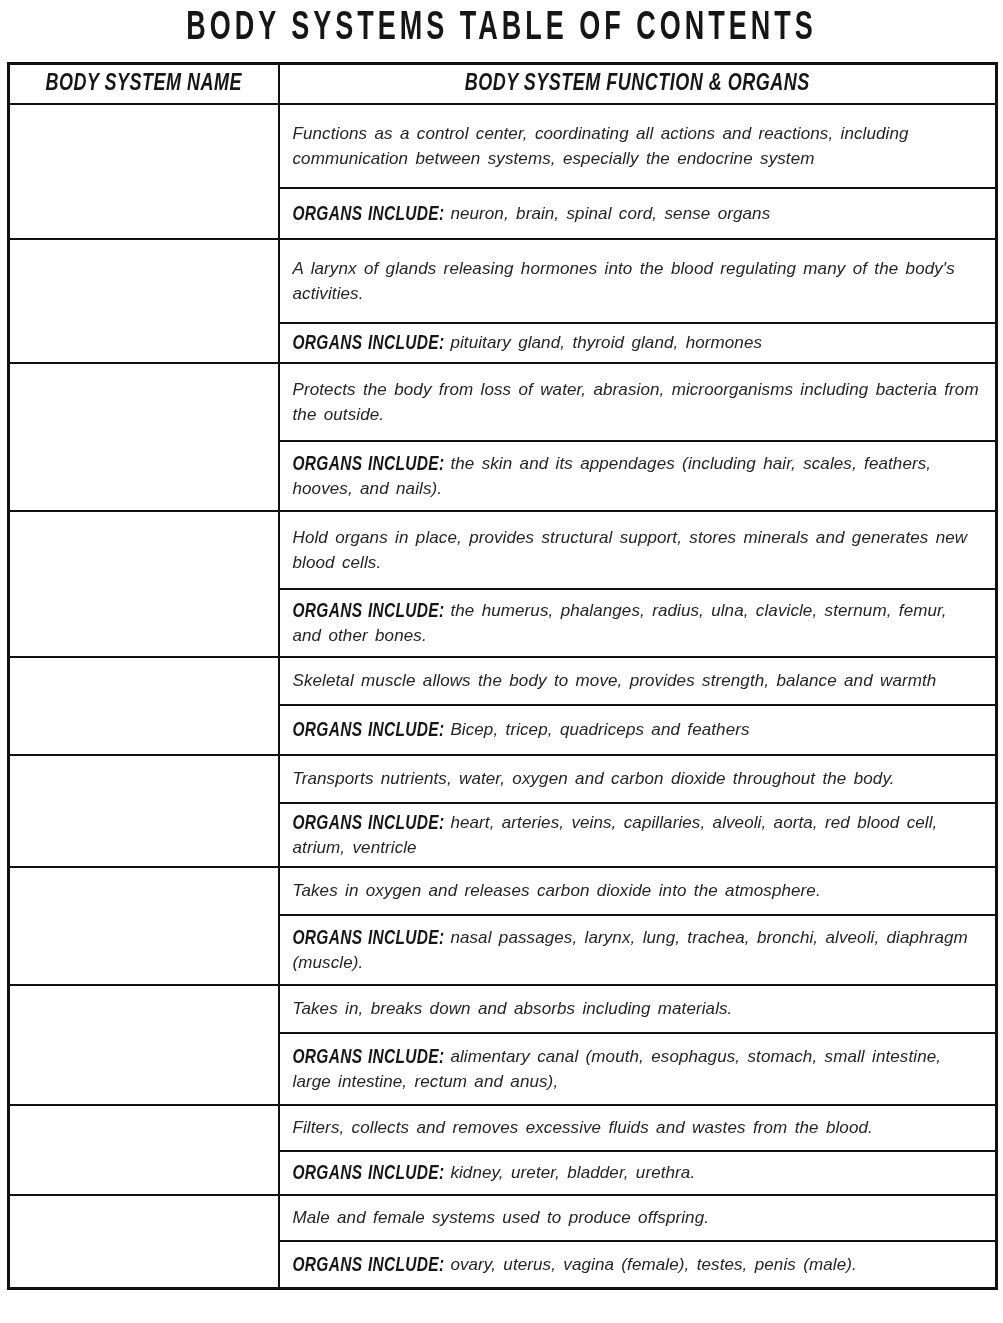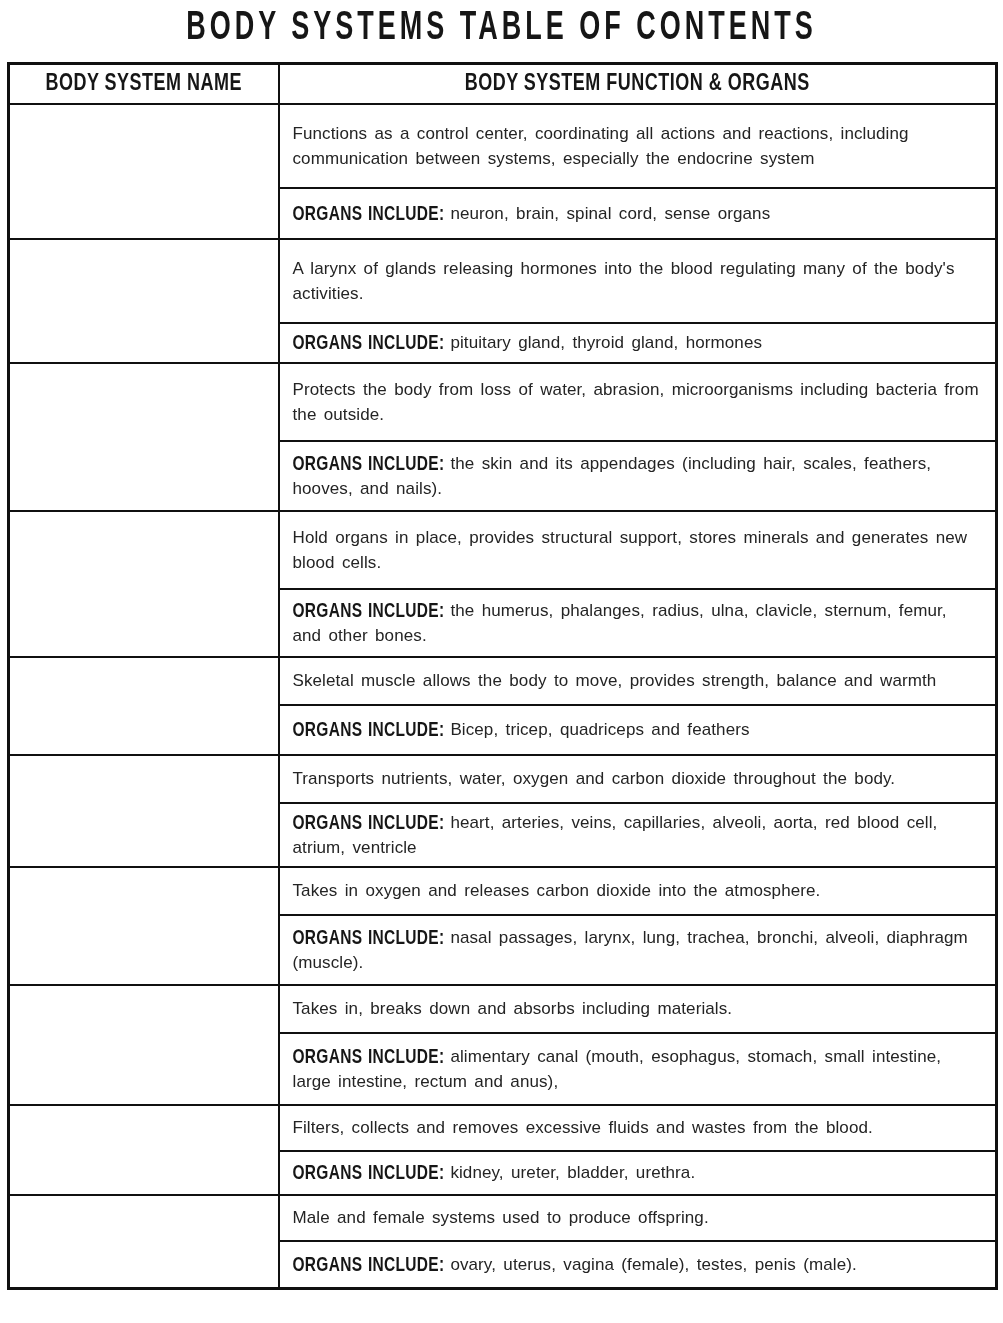--- a/index.html
+++ b/index.html
@@ -36,39 +36,41 @@
   col.c-name { width:270px; }
   th, td {
     border:2px solid #101010;
     vertical-align:middle;
     background:#fff;
   }
   th.hdr {
     height:40px;
     text-align:center;
     font-weight:700;
+    font-style:italic;
   }
   .condensed {
     display:inline-block;
     transform:scaleY(1.35);
     transform-origin:center 62%;
     white-space:nowrap;
     letter-spacing:0.5px;
   }
   th.hdr .condensed { font-size:18px; color:#161616; }
 
   td.name-cell { background:#fff; }
 
   td.func-cell, td.organs-cell {
     padding:6px 13px;
     font-size:17px;
     line-height:25px;
     letter-spacing:0.1px;
     word-spacing:2.5px;
     color:#242424;
+    font-style:italic;
   }
   .organs-label {
     font-weight:700;
     font-size:15.5px;
     letter-spacing:0.3px;
     word-spacing:1px;
     color:#161616;
     display:inline-block;
     transform:scaleY(1.3);
     transform-origin:left 62%;

